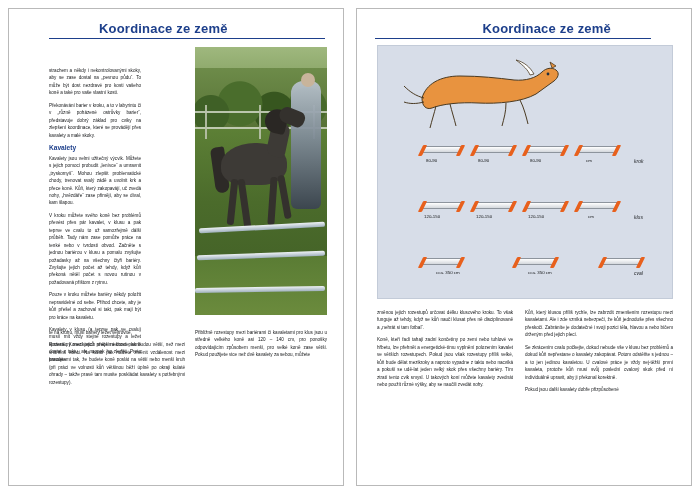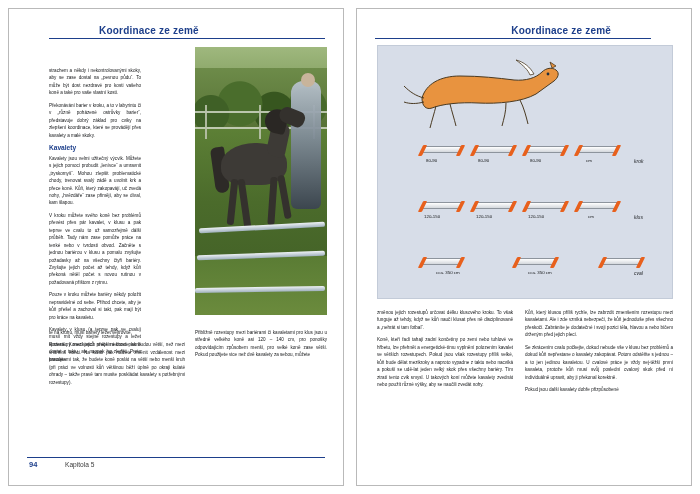--- a/index.html
+++ b/index.html
@@ -44,21 +44,21 @@
     position: absolute;
     left: 0;
     right: 0;
     bottom: 0;
     height: 1px;
     background: #1d3f8b;
   }
   .hdr-title {
     position: absolute;
     bottom: 3px;
-    font-size: 10px;
+    font-size: 13px;
     font-weight: bold;
     color: #1d3f8b;
     letter-spacing: .2px;
     white-space: nowrap;
     margin-top: 20px;
   }
   
   .page-left .hdr { left: 40px; right: 18px; }
   .page-left .hdr-title { left: 50px; }
   .page-right .hdr { left: 18px; right: 40px; }
@@ -319,25 +319,20 @@
     </div>
 
     <div class="col lc2">
       <p>te na kruhu, musí bariéry ležet vějtřovitě.</p>
       <p>Rozestupy mezi jejich vnějšími konci pak budou větší, než mezi vnitřními konci. Na konci pak můžete změnit vzdálenost mezi kavaletami tak, že budete koně poslát na větší nebo menší kruh (při práci ve volnosti kůň většinou běží úplně po okraji kulaté ohrady – takže pravě tam musite poskládat kavalety s potřebnými rozestupy).</p>
     </div>
     <div class="col lc3">
       <p>Přibližně rozestupy mezi bariérami či kavaletami pro klus jsou u středně velkého koně asi 120 – 140 cm, pro ponošky odpovídajícím způsobem menší, pro velké koně zase větší. Pokud použijete vice než dvě kavalety za sebou, můžete</p>
     </div>
 
-    <div class="ftr">
-      <div class="ftr-rule"></div>
-      <div class="folio">94</div>
-      <div class="chapter">Kapitola 5</div>
-    </div>
   </div>
 
   <div class="page page-right">
 
     <div class="hdr">
       <div class="hdr-title">Koordinace ze země</div>
       <div class="hdr-rule"></div>
     </div>
 
     <div class="illus">

